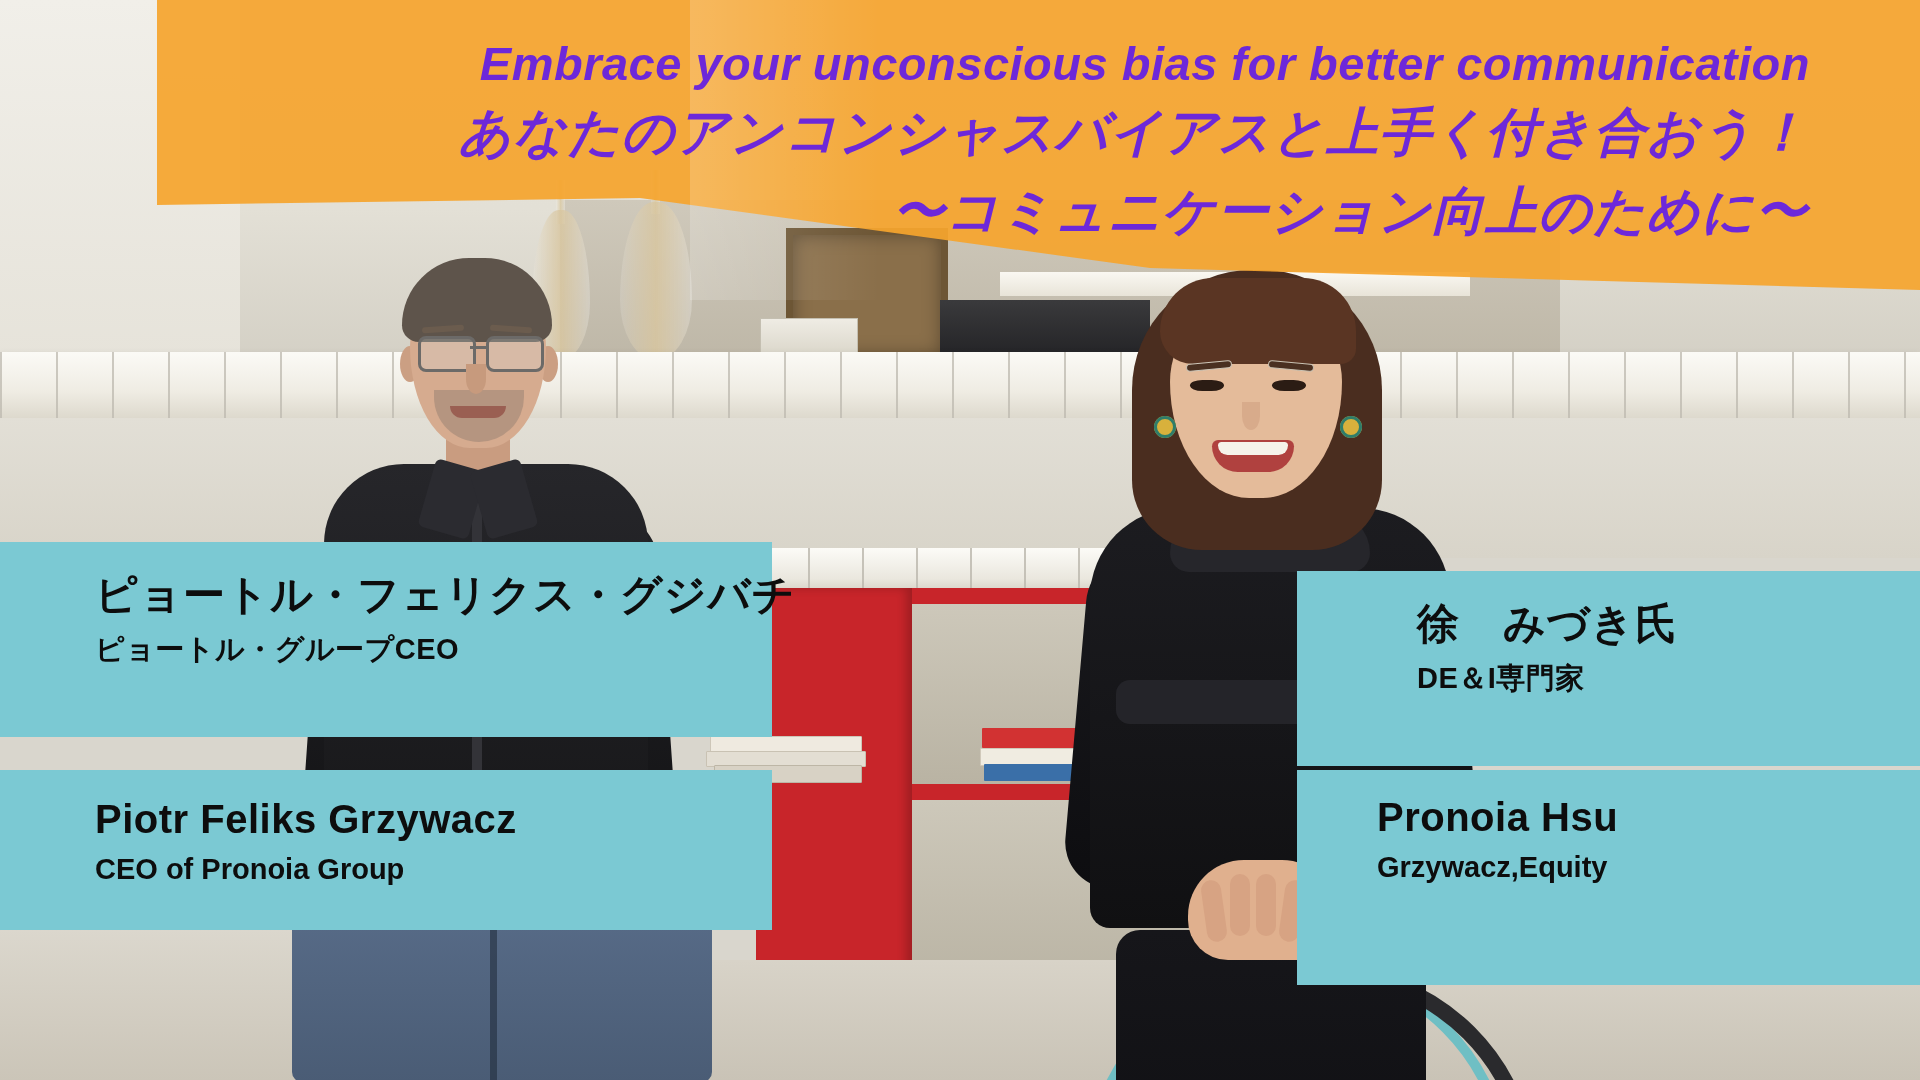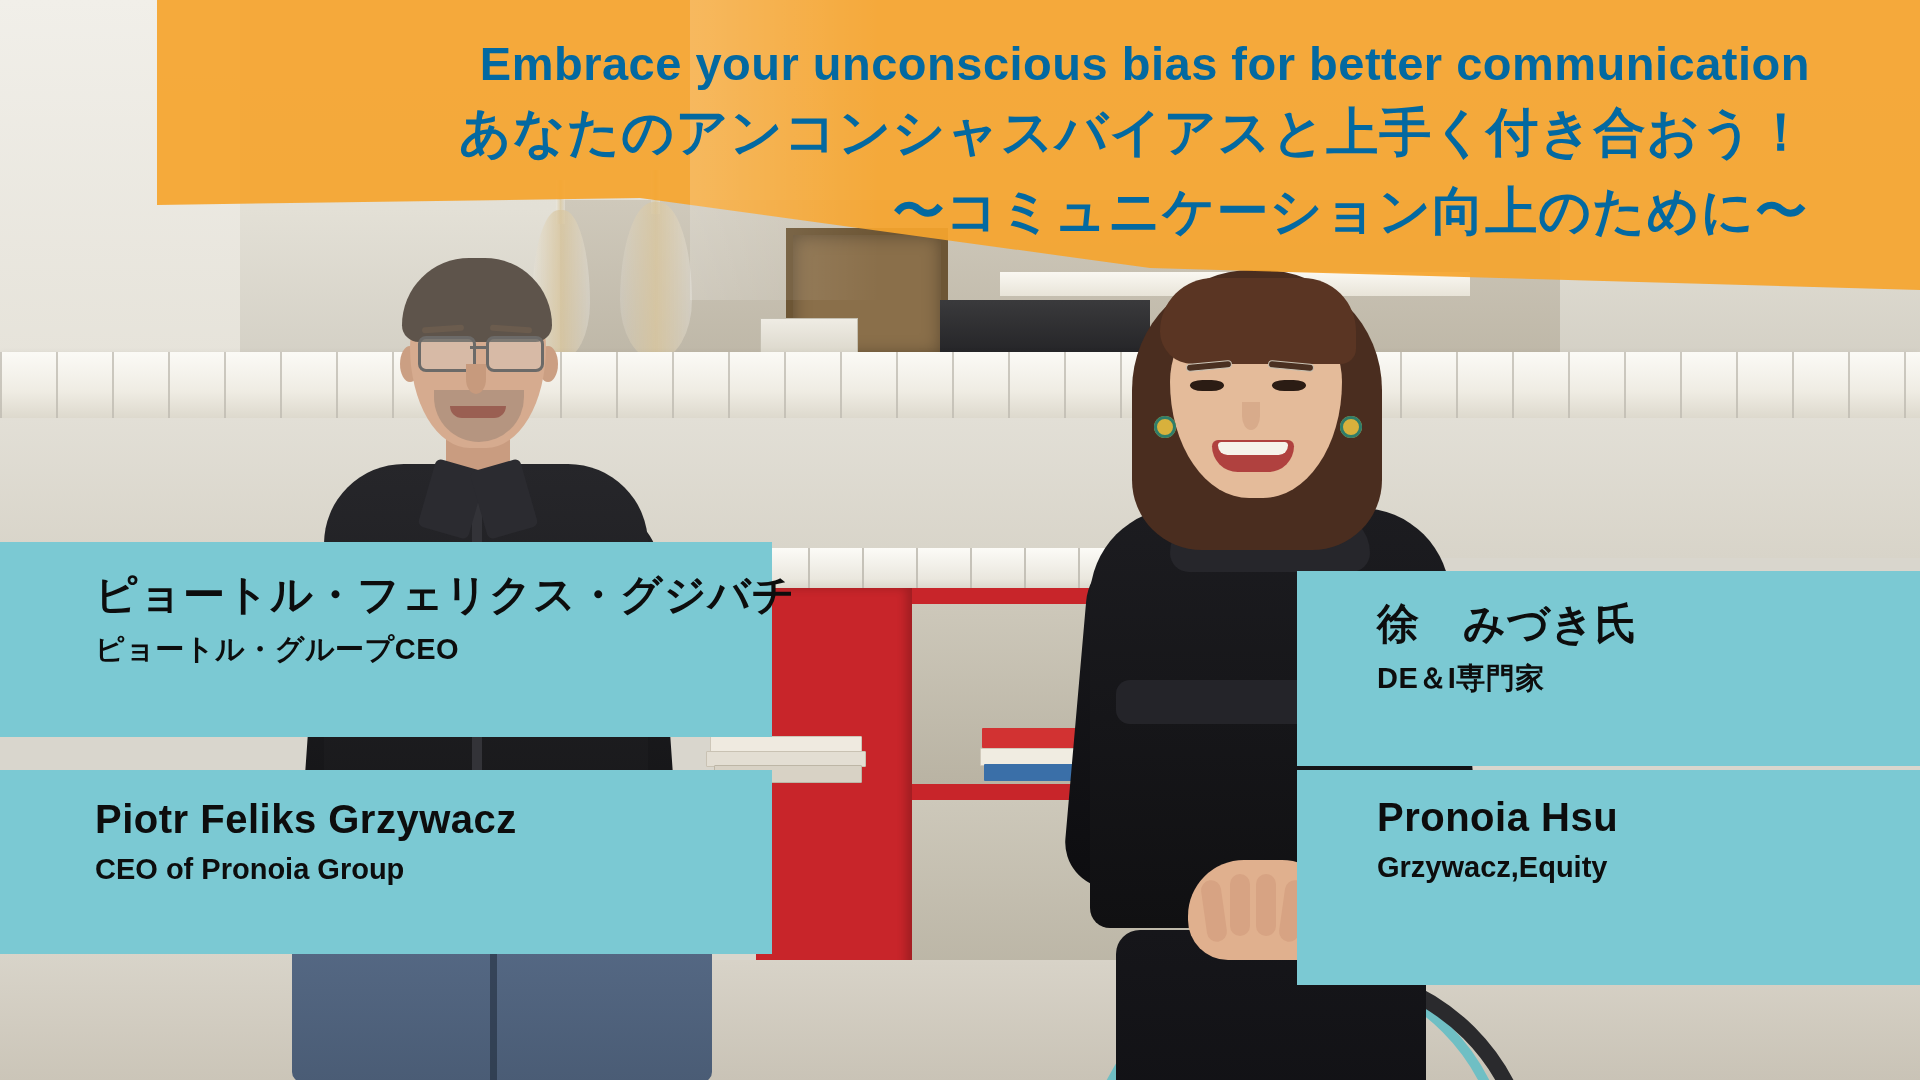--- a/index.html
+++ b/index.html
@@ -318,21 +318,22 @@
     position: absolute;
     left: 690px; top: 0; width: 190px; height: 300px;
     background: linear-gradient(90deg, rgba(255,255,255,.18), rgba(255,255,255,0));
     clip-path: polygon(0 0, 100% 0, 100% 100%, 0 100%);
     pointer-events: none;
   }
   .title-block {
     position: absolute;
     left: 0; top: 38px; width: 1850px;
     text-align: right;
-    color: #0369a1;
+    color: #6d28d9;
+    font-style: italic;
   }
   .title-en {
     font-size: 47px;
     font-weight: bold;
     letter-spacing: .5px;
     line-height: 1.1;
     white-space: nowrap;
     padding-right: 40px;
   }
   .title-jp1, .title-jp2 {
@@ -351,27 +352,27 @@
     position: absolute;
     background: #7bc9d3;
     color: #0d0d0d;
   }
   .plate-l-jp {
     left: 0; top: 542px; width: 772px; height: 195px;
     padding: 28px 0 11px 95px;
     box-sizing: border-box;
   }
   .plate-l-en {
-    left: 0; top: 770px; width: 772px; height: 184px;
+    left: 0; top: 770px; width: 772px; height: 160px;
     padding: 26px 4px 0 95px;
     box-sizing: border-box;
   }
   .plate-r-jp {
     left: 1297px; top: 571px; width: 623px; height: 195px;
-    padding: 28px 0 0 80px;
+    padding: 28px 0 0 120px;
     box-sizing: border-box;
   }
   .plate-r-en {
     left: 1297px; top: 770px; width: 623px; height: 215px;
     padding: 24px 0 0 80px;
     box-sizing: border-box;
   }
   .name-jp {
     font-size: 42px;
     font-weight: bold;

